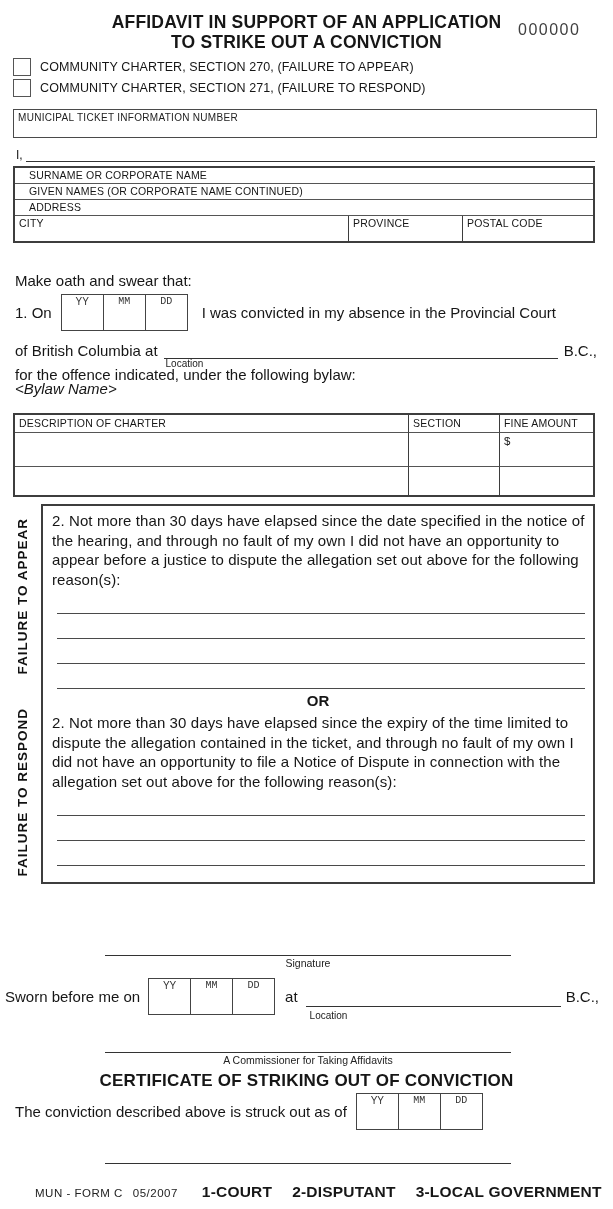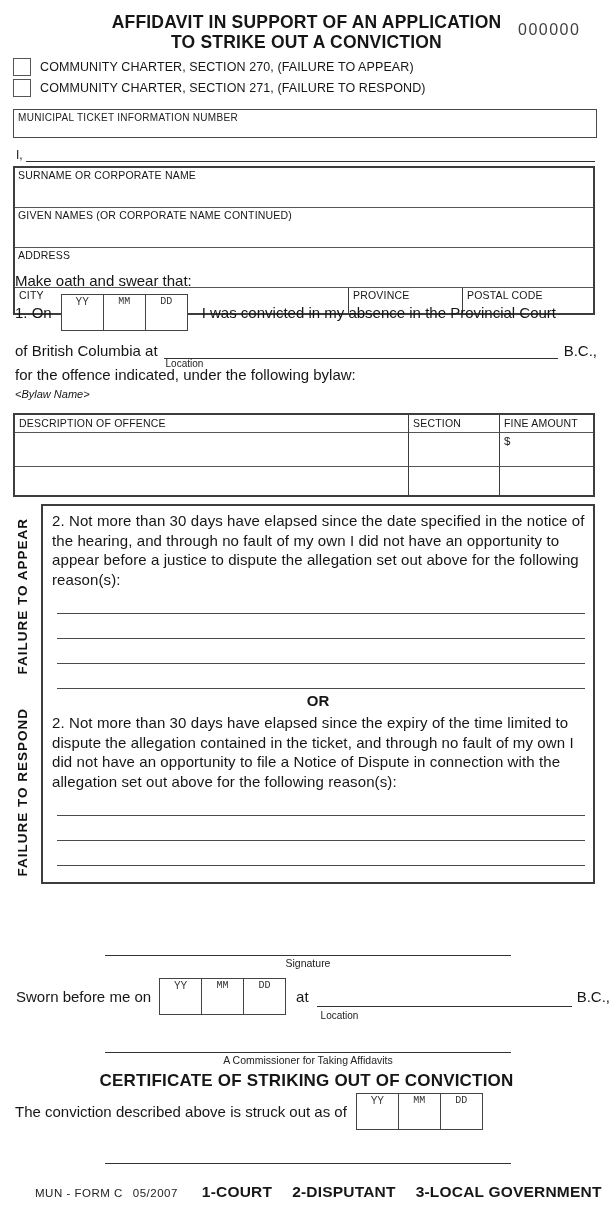--- a/index.html
+++ b/index.html
@@ -18,39 +18,39 @@
   .charter-row .lbl{font-size:12.5px; margin-left:9px; letter-spacing:.1px;}
   
   .ticket{position:absolute; top:109px; left:13px; width:582px; height:27px;
     border:1px solid #4a4a4a;}
   .ticket .lbl{font-size:10px; padding:2px 4px; letter-spacing:.3px; color:#222;}
   
   .i-row{position:absolute; top:146px; left:16px; width:579px; display:flex; align-items:flex-end; font-size:12px;}
   .i-row .fill{flex:1; border-bottom:1px solid #333; height:15px; margin-left:3px;}
   
   .id-table{position:absolute; top:166px; left:13px; width:582px; border:2px solid #3d3d3d; box-sizing:border-box;}
-  .id-row{height:40px; border-bottom:1px solid #555; padding:1px 3px; font-size:10.5px; letter-spacing:.2px; box-sizing:border-box;}
+  .id-row{height:16px; border-bottom:1px solid #555; padding:1px 14px; font-size:10.5px; letter-spacing:.2px; box-sizing:border-box;}
   .id-row.last{border-bottom:none; padding:0; display:grid; grid-template-columns:333px 114px 1fr; height:25px;}
   .id-row.last .cell{padding:1px 4px; box-sizing:border-box;}
   .id-row.last .cell + .cell{border-left:1.5px solid #3d3d3d;}
   
   .oath{position:absolute; top:272px; left:15px; font-size:15px;}
   
   .datebox{display:flex; border:1px solid #444; background:#fff; box-sizing:border-box;}
   .datecell{width:41px; height:35px; position:relative;}
   .datecell + .datecell{border-left:1px solid #444;font-family:Liberation Mono, monospace;}
   .datecell .dl{position:absolute; top:1px; left:0; right:0; text-align:center; font-size:10px; color:#333;}
   
   .s1r1{position:absolute; top:294px; left:15px; display:flex; align-items:center; font-size:15px;}
   .s1r1 .db{margin:0 14px 0 9px;}
   .s1r2{position:absolute; top:337px; left:15px; width:582px; display:flex; align-items:flex-end; font-size:15px; height:22px;}
   .locfill{flex:1; position:relative; margin:0 6px; border-bottom:1px solid #333; height:20px;}
   .locfill .loclbl{position:absolute; top:100%; left:2px; font-size:10px; color:#222;}
   .s1r3{position:absolute; top:366px; left:15px; font-size:15px;text-align:right;}
-  .bylaw{position:absolute; top:388px; left:15px; font-size:11px; font-style:italic;}
+  .bylaw{position:absolute; top:380px; left:15px; font-size:15px; font-style:italic;}
   
   .off-table{position:absolute; top:413px; left:13px; width:582px; border:2px solid #3d3d3d; box-sizing:border-box;
     display:grid; grid-template-columns:393px 91px 1fr;}
   .off-table .h{font-size:10.5px; letter-spacing:.2px; padding:2px 4px; height:17px; box-sizing:border-box;}
   .off-table .c{box-sizing:border-box; padding:2px 4px; font-size:11.5px;}
   .off-table .bl{border-left:1.5px solid #3d3d3d;}
   .off-table .bt{border-top:1px solid #555;}
   .off-table .r1{height:34px;}
   .off-table .r2{height:29px;}
   
@@ -64,21 +64,21 @@
   .bpar.b{margin-top:3px;}
   .blank{height:24px; border-bottom:1px solid #4a4a4a; margin:0 8px 0 14px;}
   .orline{text-align:center; font-weight:bold; font-size:15px; margin-top:3px; height:18px;}
   
   .uliner{position:absolute; left:105px; width:406px;}
   .uliner .uline{border-bottom:1.5px solid #333; height:17px;}
   .uliner .ulabel{text-align:center; font-size:10.5px; margin-top:1px; color:#222;}
   .sig{top:938px;}
   .comm{top:1035px;}
   .just{top:1146px;}
-  .sworn{position:absolute; top:977px; left:16px; width:594px; display:flex; align-items:center; font-size:15px; height:38px;}
+  .sworn{position:absolute; top:977px; left:5px; width:594px; display:flex; align-items:center; font-size:15px; height:38px;}
   .sworn .db{margin:0 10px 0 8px;}
   .locfill2{flex:1; position:relative; height:37px; margin:0 5px 0 8px;}
   .locfill2 .line{position:absolute; left:0; right:0; bottom:8px; border-bottom:1px solid #333;}
   .locfill2 .loclbl{position:absolute; left:4px; bottom:-6px; font-size:10px; color:#222;}
   
   .cert-title{position:absolute; top:1071px; left:0; width:613px; text-align:center; font-weight:bold; font-size:17px; letter-spacing:.2px;}
   .cert-row{position:absolute; top:1093px; left:15px; display:flex; align-items:center; font-size:15px;}
   .cert-row .db{margin-left:9px;}
   
   .footer{position:absolute; top:1183px; left:15px; width:583px; display:flex; align-items:baseline;padding-left:20px;}
@@ -163,21 +163,21 @@
     <div class="locfill">
       <span class="loclbl">Location</span>
     </div>
     <span>B.C.,</span>
   </div>
 
   <div class="s1r3">for the offence indicated, under the following bylaw:</div>
   <div class="bylaw">&lt;Bylaw Name&gt;</div>
 
   <div class="off-table">
-    <div class="h">DESCRIPTION OF OFFENCE</div>
+    <div class="h">DESCRIPTION OF CHARTER</div>
     <div class="h bl">SECTION</div>
     <div class="h bl">FINE AMOUNT</div>
 
     <div class="c bt r1"></div>
     <div class="c bt bl r1"></div>
     <div class="c bt bl r1">$</div>
 
     <div class="c bt r2"></div>
     <div class="c bt bl r2"></div>
     <div class="c bt bl r2"></div>

